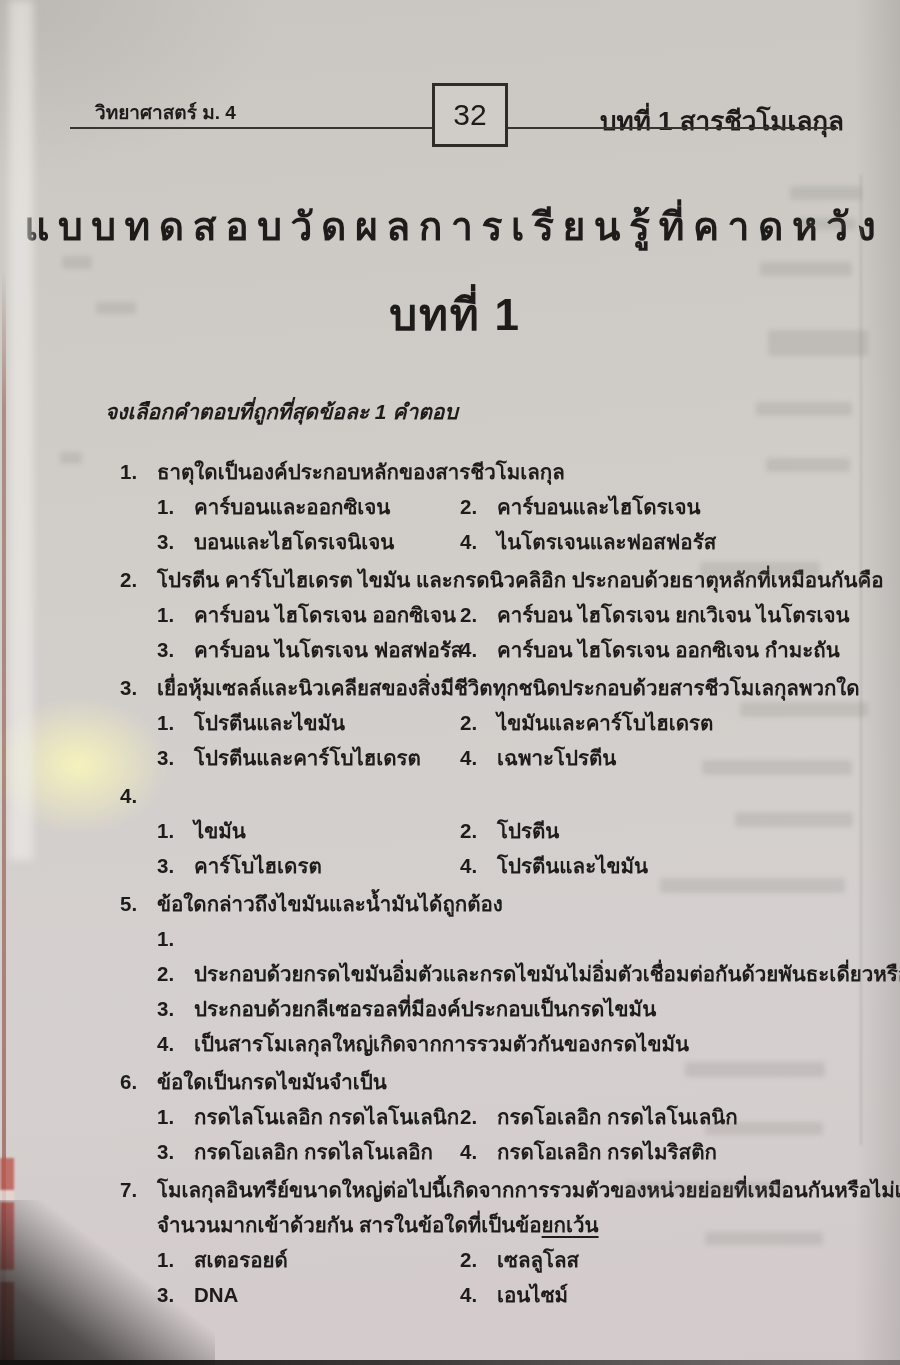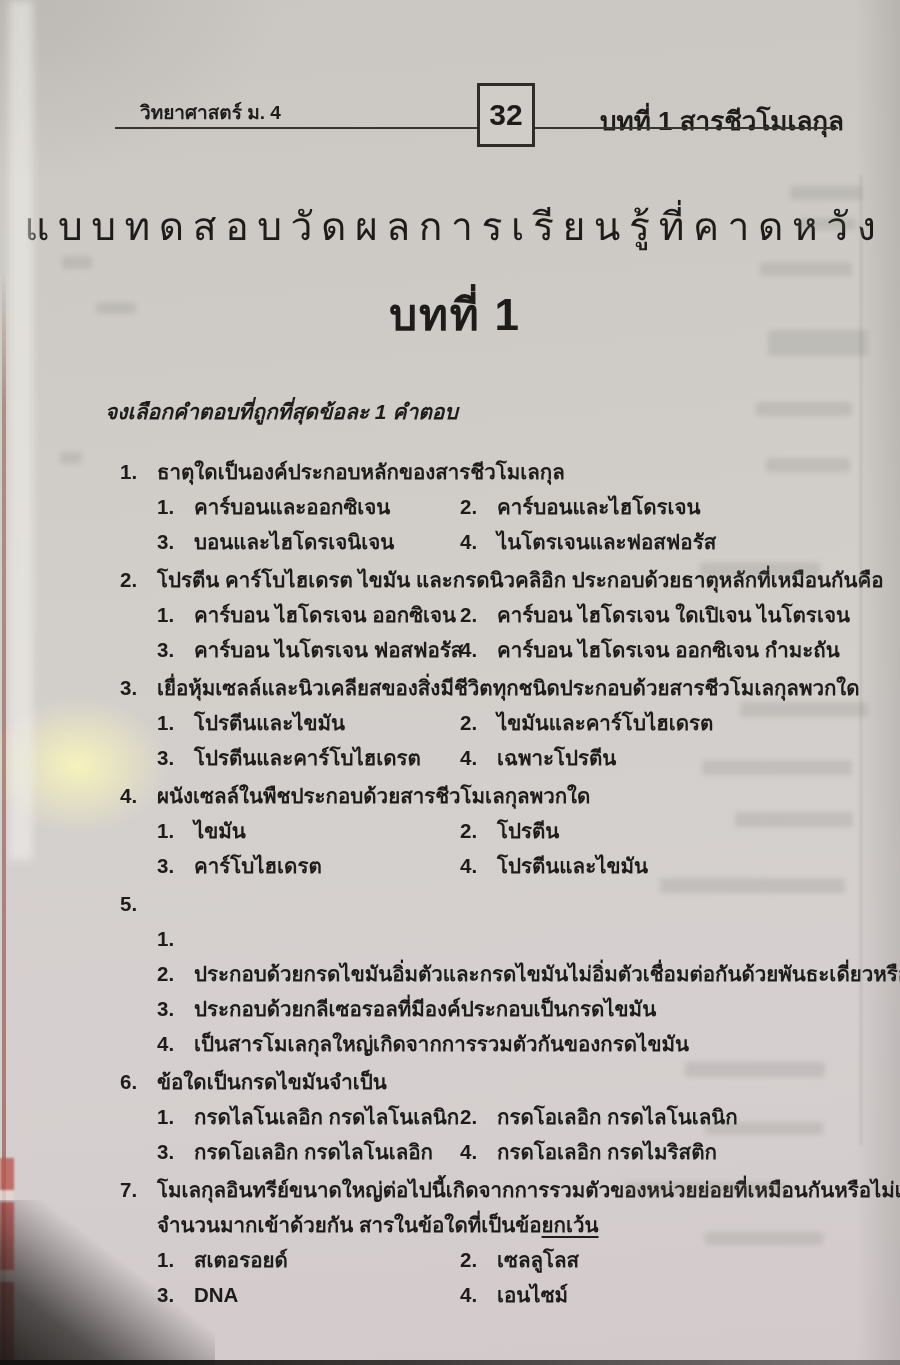--- a/index.html
+++ b/index.html
@@ -24,29 +24,29 @@
   .page-edge-strips{position:absolute;left:0;top:1158px;width:14px;height:207px;opacity:.8;filter:blur(1px);
     background:linear-gradient(to bottom,#b85850 0 32px,#e6d7d3 32px 44px,#c4524e 44px 112px,#ddc9c6 112px 124px,#b04a46 124px 207px);}
   .corner-shadow{position:absolute;left:0;bottom:0;width:215px;height:165px;
     background:linear-gradient(to top right, rgba(28,26,24,0.95) 0%, rgba(32,30,28,0.72) 26%, rgba(40,38,36,0.35) 44%, rgba(40,38,36,0) 60%);}
   .bottom-edge-shadow{position:absolute;left:0;bottom:0;width:100%;height:5px;
     background:linear-gradient(to right, #141210 0%, rgba(22,20,18,0.8) 45%, rgba(30,28,26,0.45) 100%);}
   .page-crease-line{position:absolute;left:860px;top:175px;width:2px;height:970px;
     background:rgba(150,148,143,0.32);filter:blur(1px);}
   .smudge{position:absolute;background:rgba(108,106,102,0.16);border-radius:3px;filter:blur(2.5px);}
   
-  .header{position:relative;height:150px;margin-left:45px;}
+  .header{position:relative;height:150px;}
   .header-rule{position:absolute;left:70px;right:62px;top:127px;height:2px;background:#37352f;}
   .header-left{position:absolute;left:95px;top:97px;font-size:19px;font-weight:600;white-space:nowrap;}
   .header-right{position:absolute;right:56px;top:100px;font-size:26px;font-weight:600;white-space:nowrap;}
-  .pagenum-box{position:absolute;left:432px;top:83px;width:58px;height:64px;box-sizing:border-box;
+  .pagenum-box{position:absolute;left:432px;top:83px;width:76px;height:64px;box-sizing:border-box;
     border:3px solid #2e2c28;background:#d0cdc8;z-index:2;
-    display:flex;align-items:center;justify-content:center;font-size:30px;font-weight:700;}
-  
-  .title-main{margin-top:45px;text-align:center;font-size:39px;font-weight:400;
+    display:flex;align-items:center;justify-content:center;font-size:30px;font-weight:400;}
+  
+  .title-main{margin-top:45px;text-align:center;font-size:39px;font-weight:700;
     letter-spacing:0.22em;padding-left:0.22em;white-space:nowrap;}
   .title-chapter{margin-top:22px;text-align:center;font-size:44px;font-weight:700;letter-spacing:0.04em;padding-left:10px;}
   
   .instruction{margin:46px 0 0 105px;font-size:21px;font-weight:700;white-space:nowrap;font-style:italic;}
   .questions{margin:26px 20px 0 0;font-size:20.5px;}
   .question{margin-bottom:3px;}
   .stem{display:flex;line-height:35px;font-weight:700;}
   .qnum{width:37px;margin-left:120px;flex-shrink:0;}
   .qtext{flex:1;white-space:nowrap;}
   .stem2{margin-left:157px;line-height:35px;font-weight:700;white-space:nowrap;}
@@ -132,21 +132,21 @@
         <span class="qnum">2.</span>
         <span class="qtext">โปรตีน คาร์โบไฮเดรต ไขมัน และกรดนิวคลิอิก ประกอบด้วยธาตุหลักที่เหมือนกันคือ</span>
       </div>
       <div class="choices">
         <div class="choice">
             <span class="cnum">1.</span>
             <span class="ctext">คาร์บอน ไฮโดรเจน ออกซิเจน</span>
           </div>
         <div class="choice">
             <span class="cnum">2.</span>
-            <span class="ctext">คาร์บอน ไฮโดรเจน ใดเปิเจน ไนโตรเจน</span>
+            <span class="ctext">คาร์บอน ไฮโดรเจน ยกเวิเจน ไนโตรเจน</span>
           </div>
         <div class="choice">
             <span class="cnum">3.</span>
             <span class="ctext">คาร์บอน ไนโตรเจน ฟอสฟอรัส</span>
           </div>
         <div class="choice">
             <span class="cnum">4.</span>
             <span class="ctext">คาร์บอน ไฮโดรเจน ออกซิเจน กำมะถัน</span>
           </div>
       </div>
@@ -173,21 +173,20 @@
         <div class="choice">
             <span class="cnum">4.</span>
             <span class="ctext">เฉพาะโปรตีน</span>
           </div>
       </div>
     </div>
 
     <div class="question">
       <div class="stem">
         <span class="qnum">4.</span>
-        <span class="qtext">ผนังเซลล์ในพืชประกอบด้วยสารชีวโมเลกุลพวกใด</span>
       </div>
       <div class="choices">
         <div class="choice">
             <span class="cnum">1.</span>
             <span class="ctext">ไขมัน</span>
           </div>
         <div class="choice">
             <span class="cnum">2.</span>
             <span class="ctext">โปรตีน</span>
           </div>
@@ -198,20 +197,21 @@
         <div class="choice">
             <span class="cnum">4.</span>
             <span class="ctext">โปรตีนและไขมัน</span>
           </div>
       </div>
     </div>
 
     <div class="question">
       <div class="stem">
         <span class="qnum">5.</span>
+        <span class="qtext">ข้อใดกล่าวถึงไขมันและน้ำมันได้ถูกต้อง</span>
       </div>
       <div class="choices single">
         <div class="choice">
             <span class="cnum">1.</span>
           </div>
         <div class="choice">
             <span class="cnum">2.</span>
             <span class="ctext">ประกอบด้วยกรดไขมันอิ่มตัวและกรดไขมันไม่อิ่มตัวเชื่อมต่อกันด้วยพันธะเดี่ยวหรือพันธะคู่</span>
           </div>
         <div class="choice">

